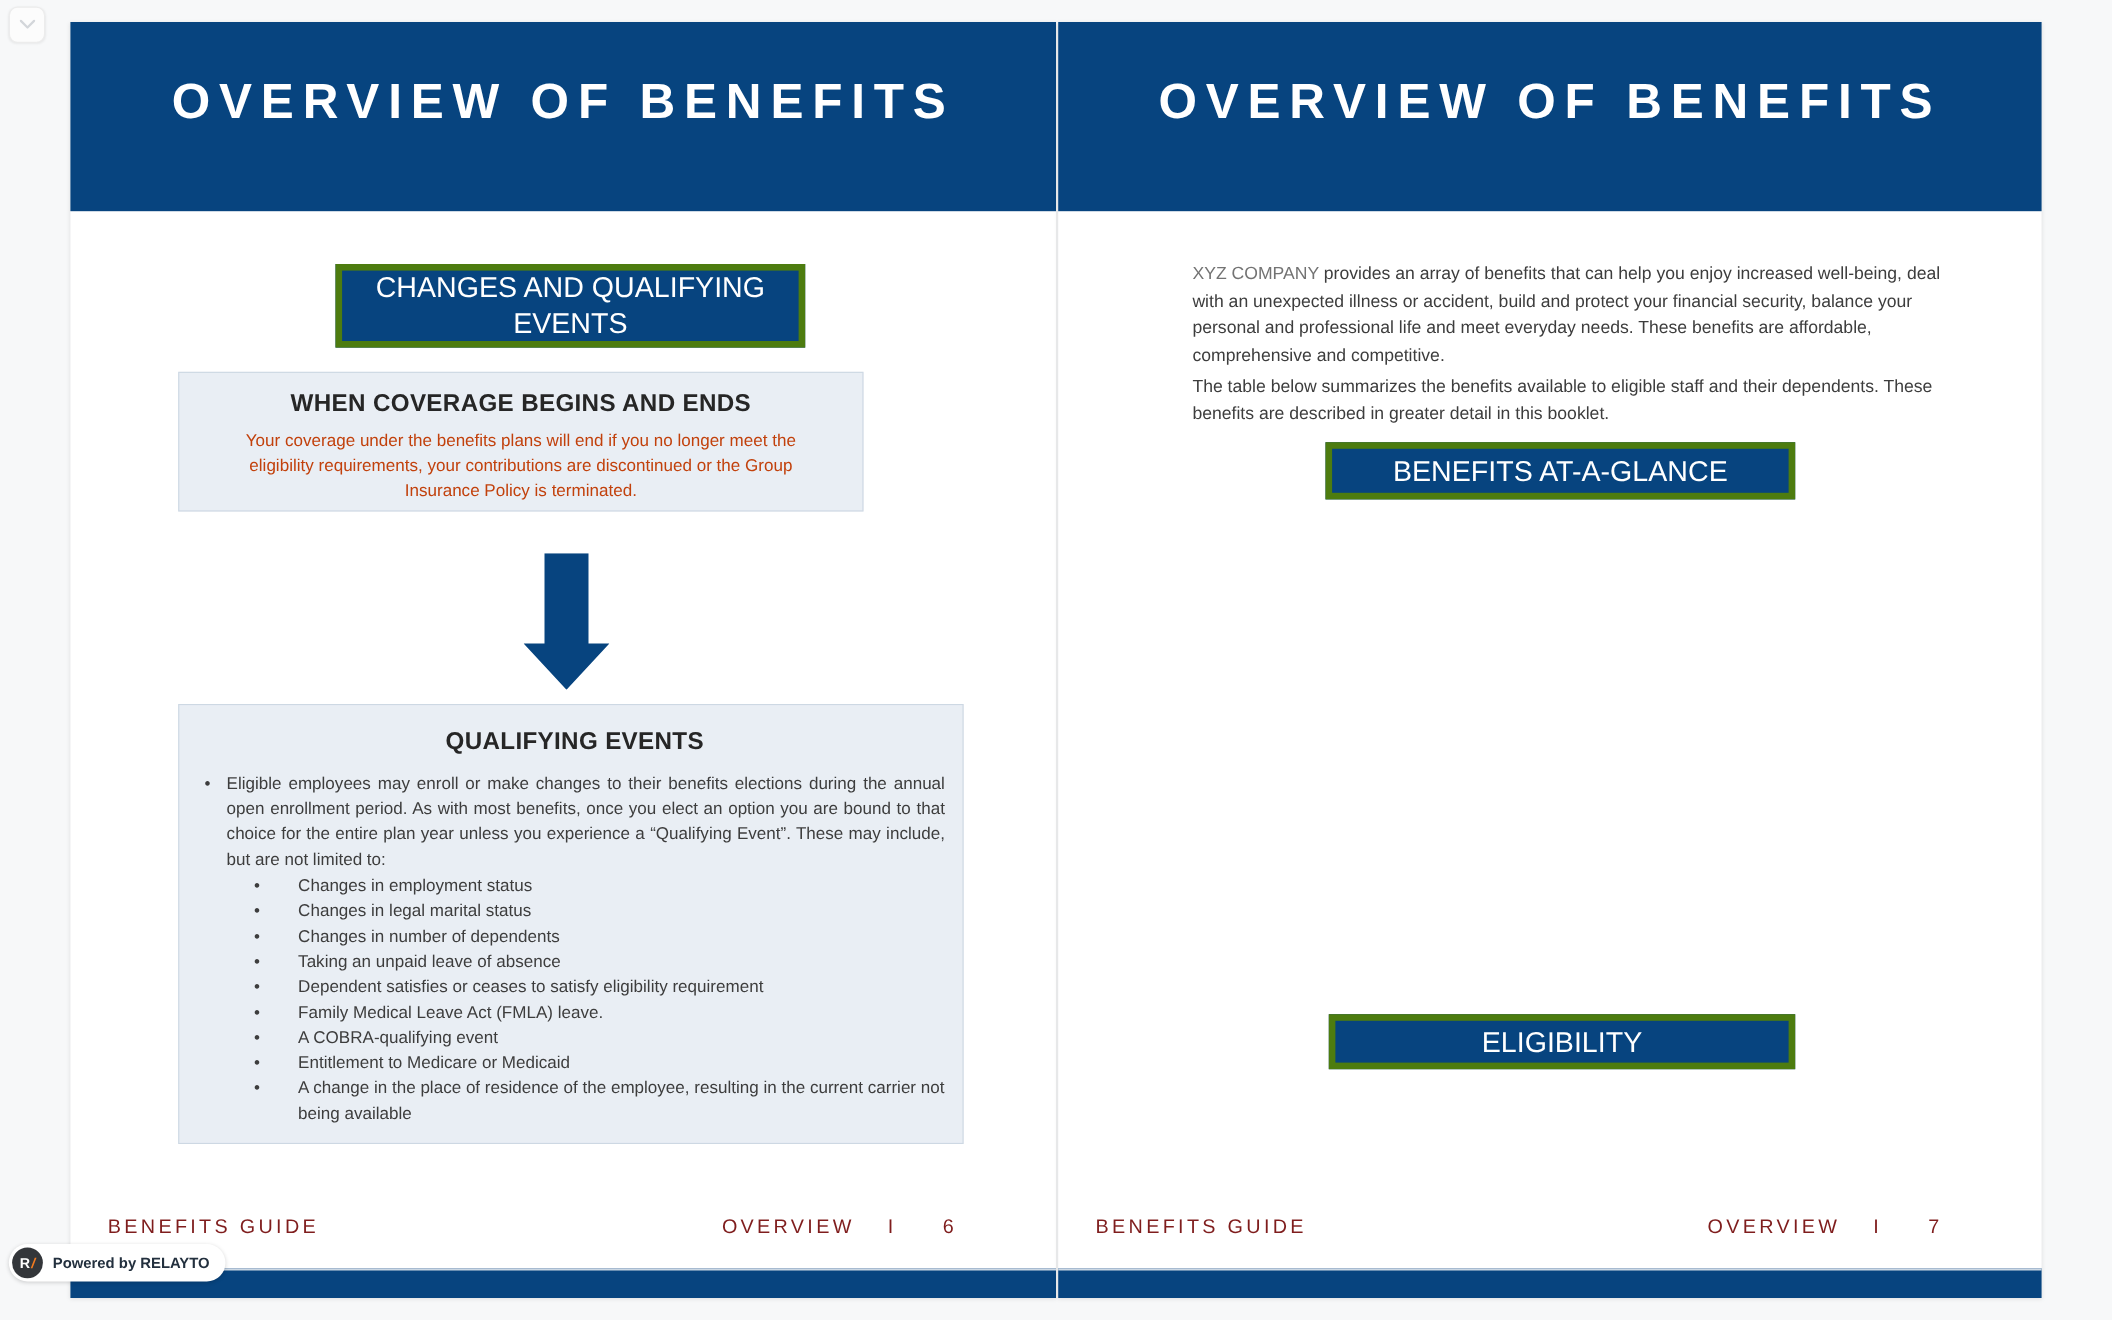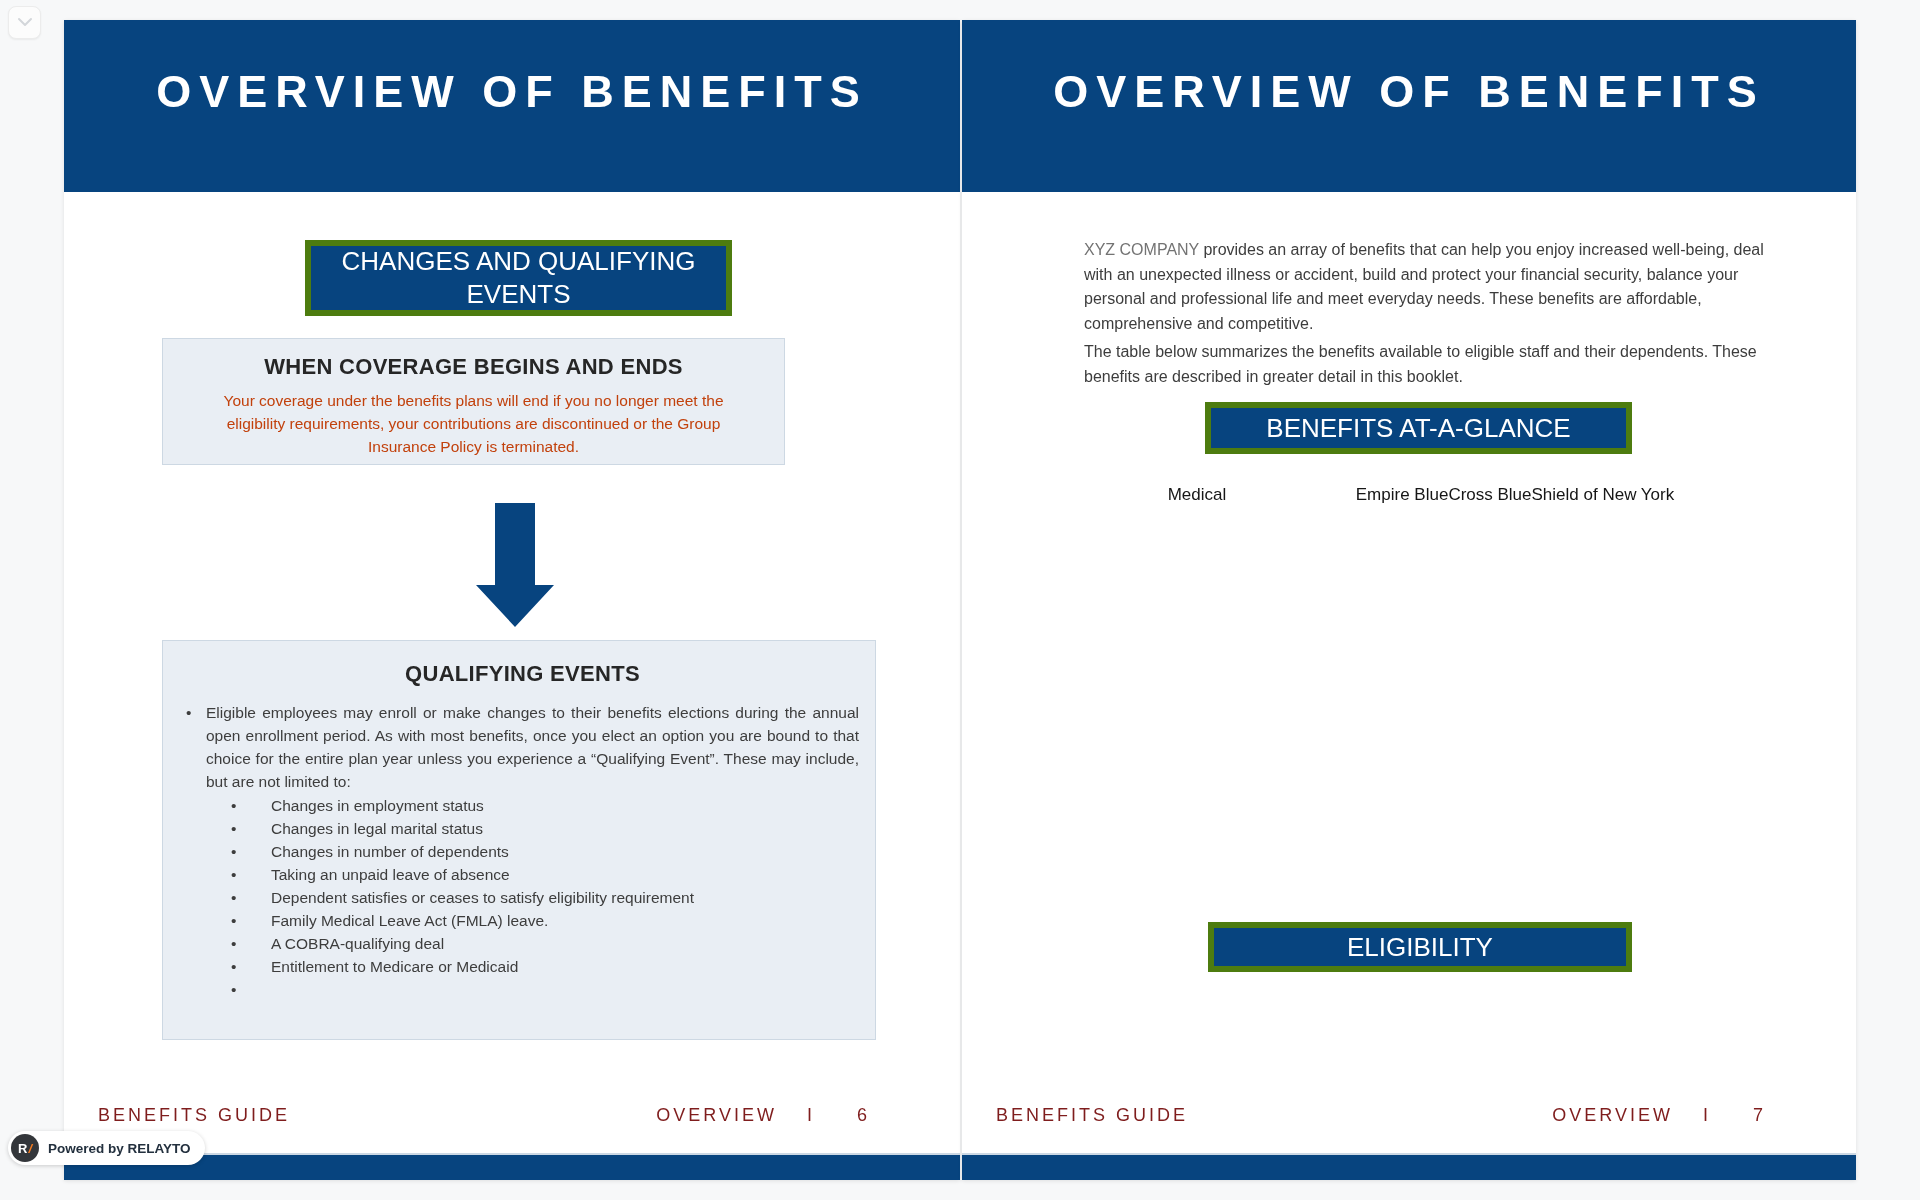--- a/index.html
+++ b/index.html
@@ -148,28 +148,29 @@
         <li>
           <span class="blt">•</span>
           <span>Dependent satisfies or ceases to satisfy eligibility requirement</span>
           </li>
         <li>
           <span class="blt">•</span>
           <span>Family Medical Leave Act (FMLA) leave.</span>
           </li>
         <li>
           <span class="blt">•</span>
-          <span>A COBRA-qualifying deal</span>
+          <span>A COBRA-qualifying event</span>
           </li>
         <li>
           <span class="blt">•</span>
           <span>Entitlement to Medicare or Medicaid</span>
           </li>
         <li>
           <span class="blt">•</span>
+          <span>A change in the place of residence of the employee, resulting in the current carrier not being available</span>
           </li>
       </ul>
     </div>
 
     <div class="page-footer">
       <span class="doc">BENEFITS GUIDE</span>
       <span>OVERVIEW</span>
       <span class="sep">I</span>
       <span class="pnum">6</span>
     </div>
@@ -183,24 +184,20 @@
       <div class="title">OVERVIEW OF BENEFITS</div>
     </div>
 
     <p class="intro-1"><span class="red">XYZ COMPANY</span><span> provides an array of benefits that can help you enjoy increased well-being, deal with an unexpected illness or accident, build and protect your financial security, balance your personal and professional life and meet everyday needs. These benefits are affordable, comprehensive and competitive.</span></p>
 
     <p class="intro-2">The table below summarizes the benefits available to eligible staff and their dependents. These benefits are described in greater detail in this booklet.</p>
 
     <div class="chip chip-glance">BENEFITS AT-A-GLANCE</div>
 
     <div class="glance-table">
-      <div class="g-row">
-        <div class="g-col1">Medical</div>
-        <div class="g-col2">Empire BlueCross BlueShield of New York</div>
-      </div>
     </div>
 
     <div class="chip chip-elig">ELIGIBILITY</div>
 
     <div class="page-footer">
       <span class="doc">BENEFITS GUIDE</span>
       <span>OVERVIEW</span>
       <span class="sep">I</span>
       <span class="pnum">7</span>
     </div>

